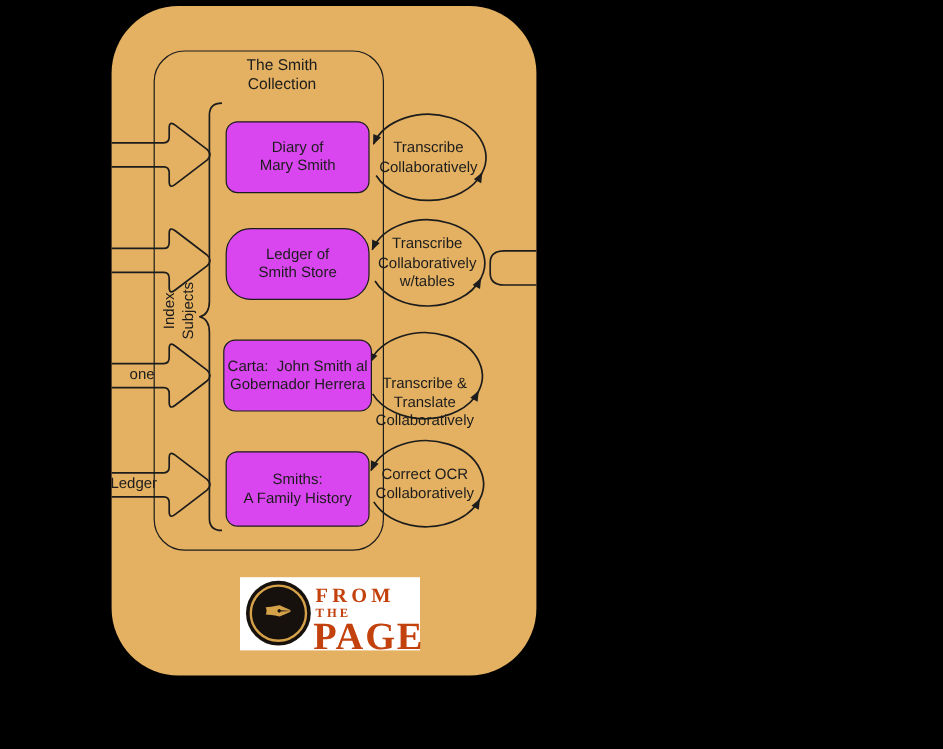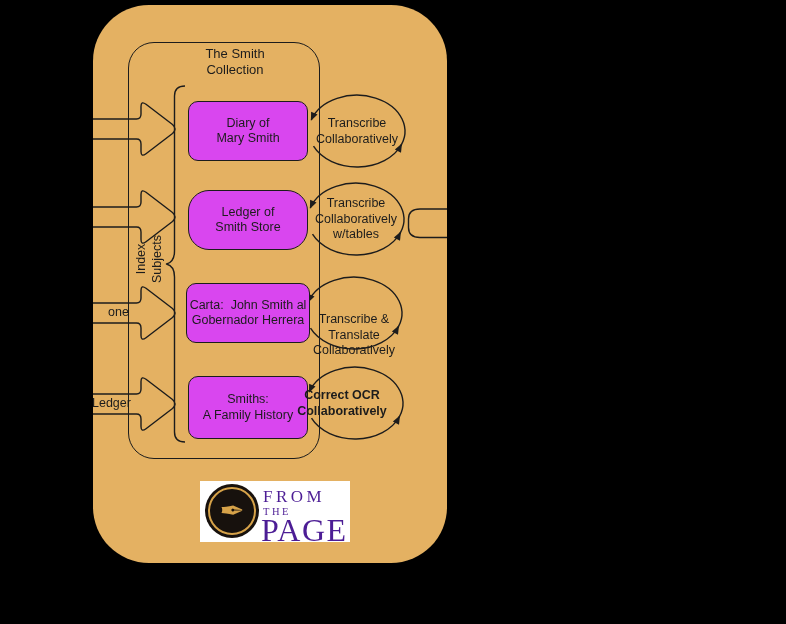--- a/index.html
+++ b/index.html
@@ -16,33 +16,33 @@
   .card{position:absolute;background:#d946ef;border:1.6px solid #1C1C1C;border-radius:10px;
         display:flex;align-items:center;justify-content:center;}
   .card .txt{position:static;text-align:center;font-size:12.5px;}
   .card1{left:188px;top:101px;width:118px;height:58px;}
   .card2{left:188px;top:190px;width:118px;height:58px;border-radius:21px;}
   .card3{left:186px;top:283px;width:122px;height:58px;}
   .card4{left:188px;top:376px;width:118px;height:61px;}
   .cyc1{left:297px;top:116px;width:120px;}
   .cyc2{left:296px;top:196px;width:120px;}
   .cyc3{left:294px;top:290px;width:120px;margin-top:22px;}
-  .cyc4{left:282px;top:388px;width:120px;font-weight:bold;}
+  .cyc4{left:294px;top:388px;width:120px;}
   .edge3{left:108px;top:305px;}
   .edge4{left:92px;top:396px;}
   .rot{left:110px;top:243px;width:80px;height:32px;transform:rotate(-90deg);}
   
   .logo{position:absolute;left:200px;top:481px;width:150px;height:61px;background:#FFFFFF;}
   .logo-circle{position:absolute;left:5px;top:3px;width:54px;height:54px;border-radius:50%;
                background:#17110D;}
   .logo-ring{position:absolute;left:3px;top:3px;right:3px;bottom:3px;border:2.5px solid #D6A249;
              border-radius:50%;}
   .logo-nib{position:absolute;left:0;top:0;width:54px;height:54px;display:flex;align-items:center;
             justify-content:center;color:#D6A249;font-size:30px;line-height:30px;}
-  .logo-word{position:absolute;color:#4c1d95;font-family:"Liberation Serif", serif;font-weight:400;
+  .logo-word{position:absolute;color:#c2410c;font-family:"Liberation Serif", serif;font-weight:700;
              white-space:nowrap;}
   .w-from{left:63px;top:6px;font-size:17px;letter-spacing:3.5px;}
   .w-the{left:63px;top:25px;font-size:10.5px;letter-spacing:2.5px;}
   .w-page{left:61px;top:31px;font-size:32px;letter-spacing:1.5px;}
 </style>
 </head>
 <body>
 
 <div class="stage">
 

